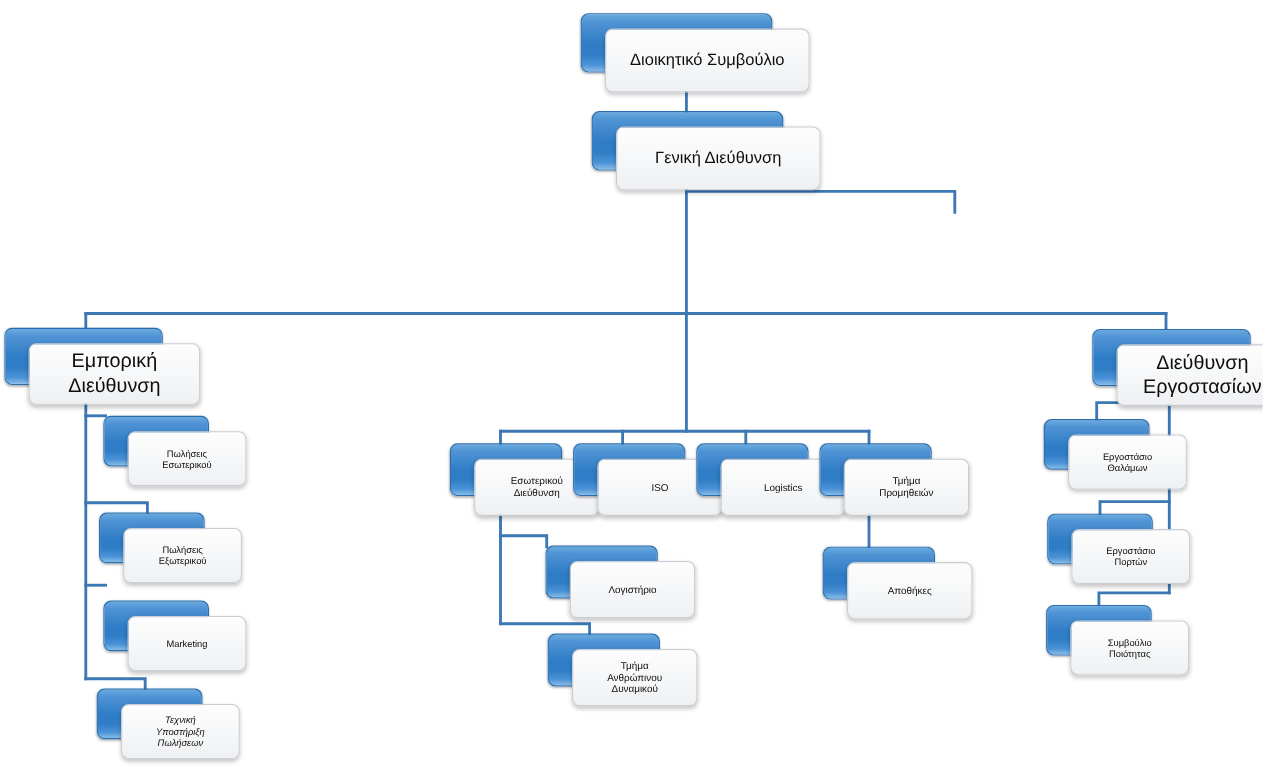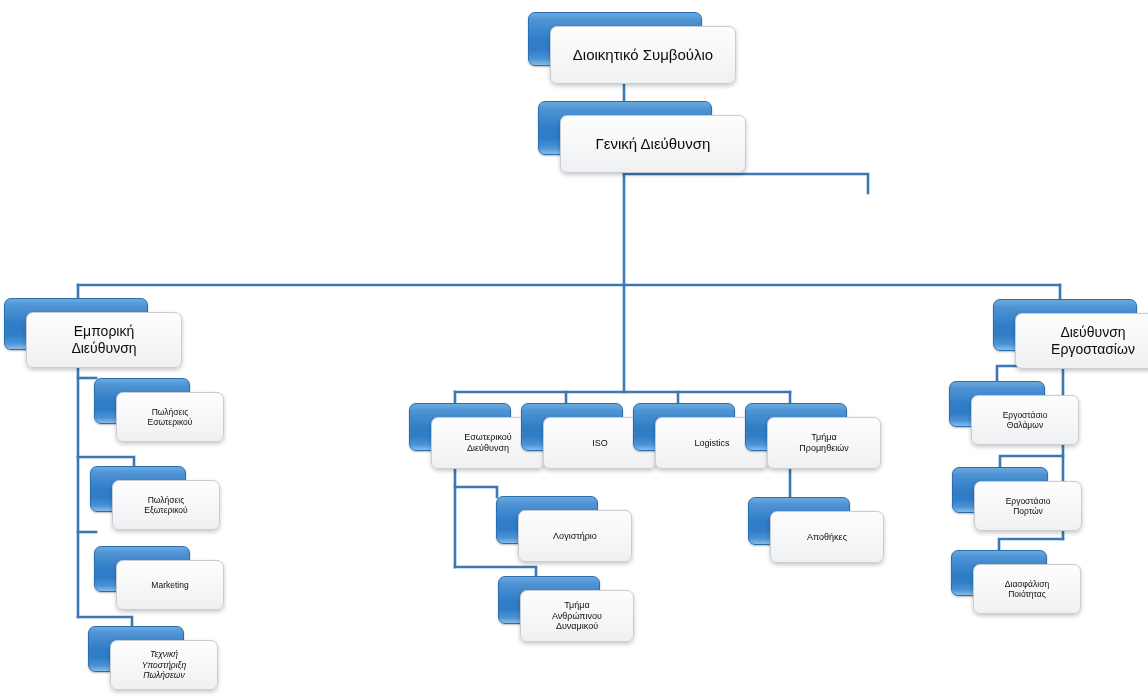--- a/index.html
+++ b/index.html
@@ -68,21 +68,21 @@
     overflow: hidden;
   }
   .node .card .label {
     display: block;
     white-space: pre-line;
   }
   
   .node.lvl1 { width: 172px; height: 52px; }
   .node.lvl1 .card { font-size: 15px; text-align: center; }
   .node.lvl2 { width: 142px; height: 50px; }
-  .node.lvl2 .card { font-size: 14px; }
+  .node.lvl2 .card { font-size: 18px; }
   .node.small { width: 94px; height: 44px; }
   .node.small .card { font-size: 8.5px; }
   .node.mid { width: 100px; height: 46px; }
   .node.mid .card { font-size: 9px; }
 </style>
 </head>
 <body>
 
 <div id="chart-root">
 
@@ -252,18 +252,18 @@
     <div class="plate"></div>
     <div class="card">
       <span class="label">Εργοστάσιο
 Πορτών</span>
     </div>
   </div>
 
   <div class="node small" style="left:951px; top:550px;">
     <div class="plate"></div>
     <div class="card">
-      <span class="label">Διασφάλιση
+      <span class="label">Συμβούλιο
 Ποιότητας</span>
     </div>
   </div>
 
 </div>
 
 </body></html>

